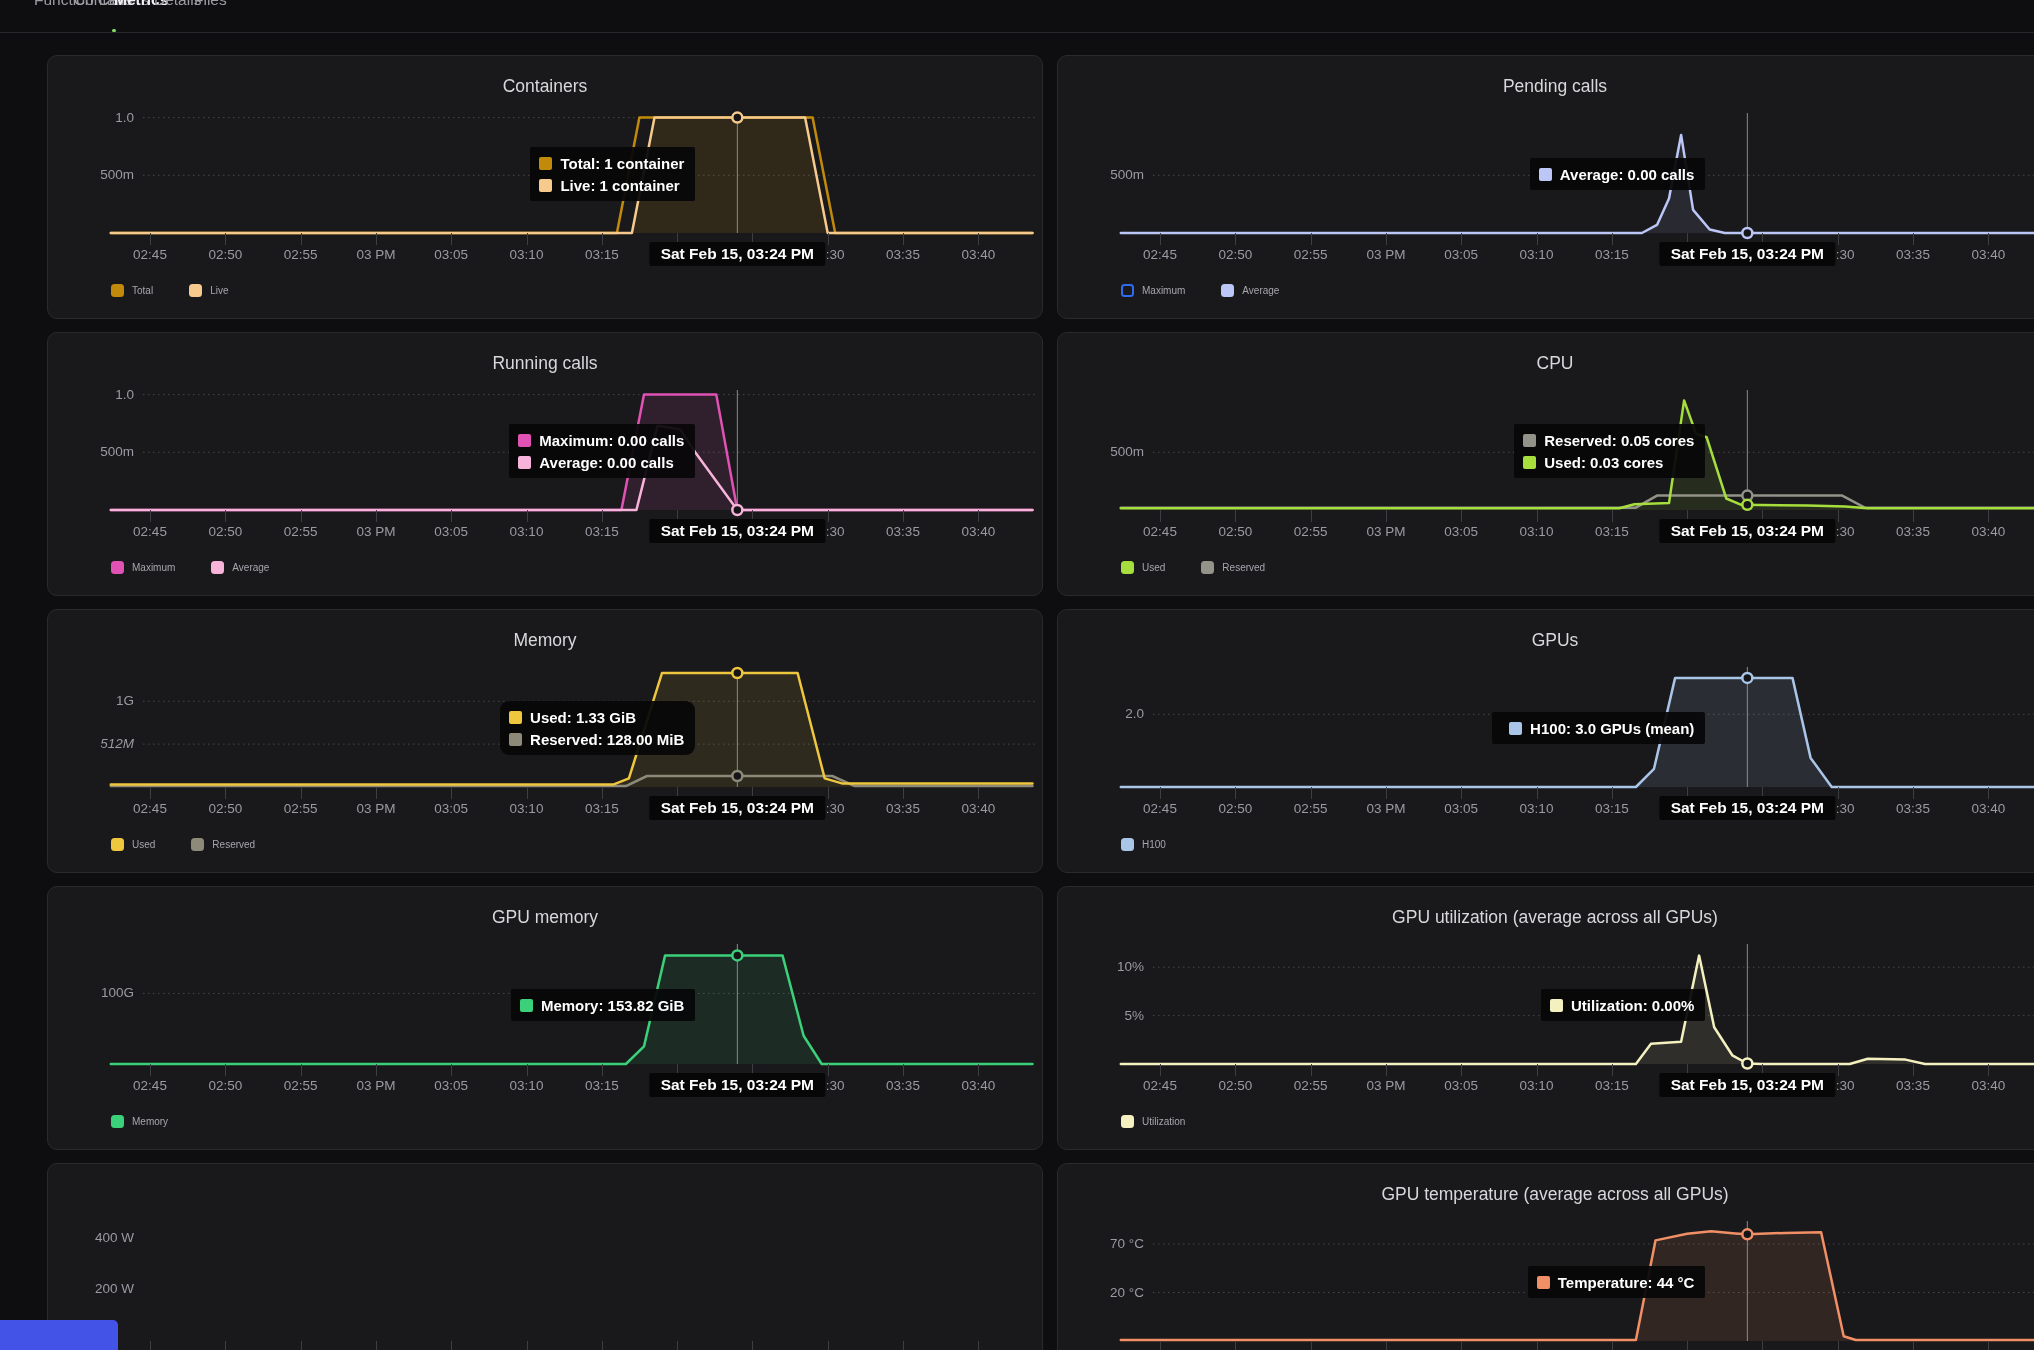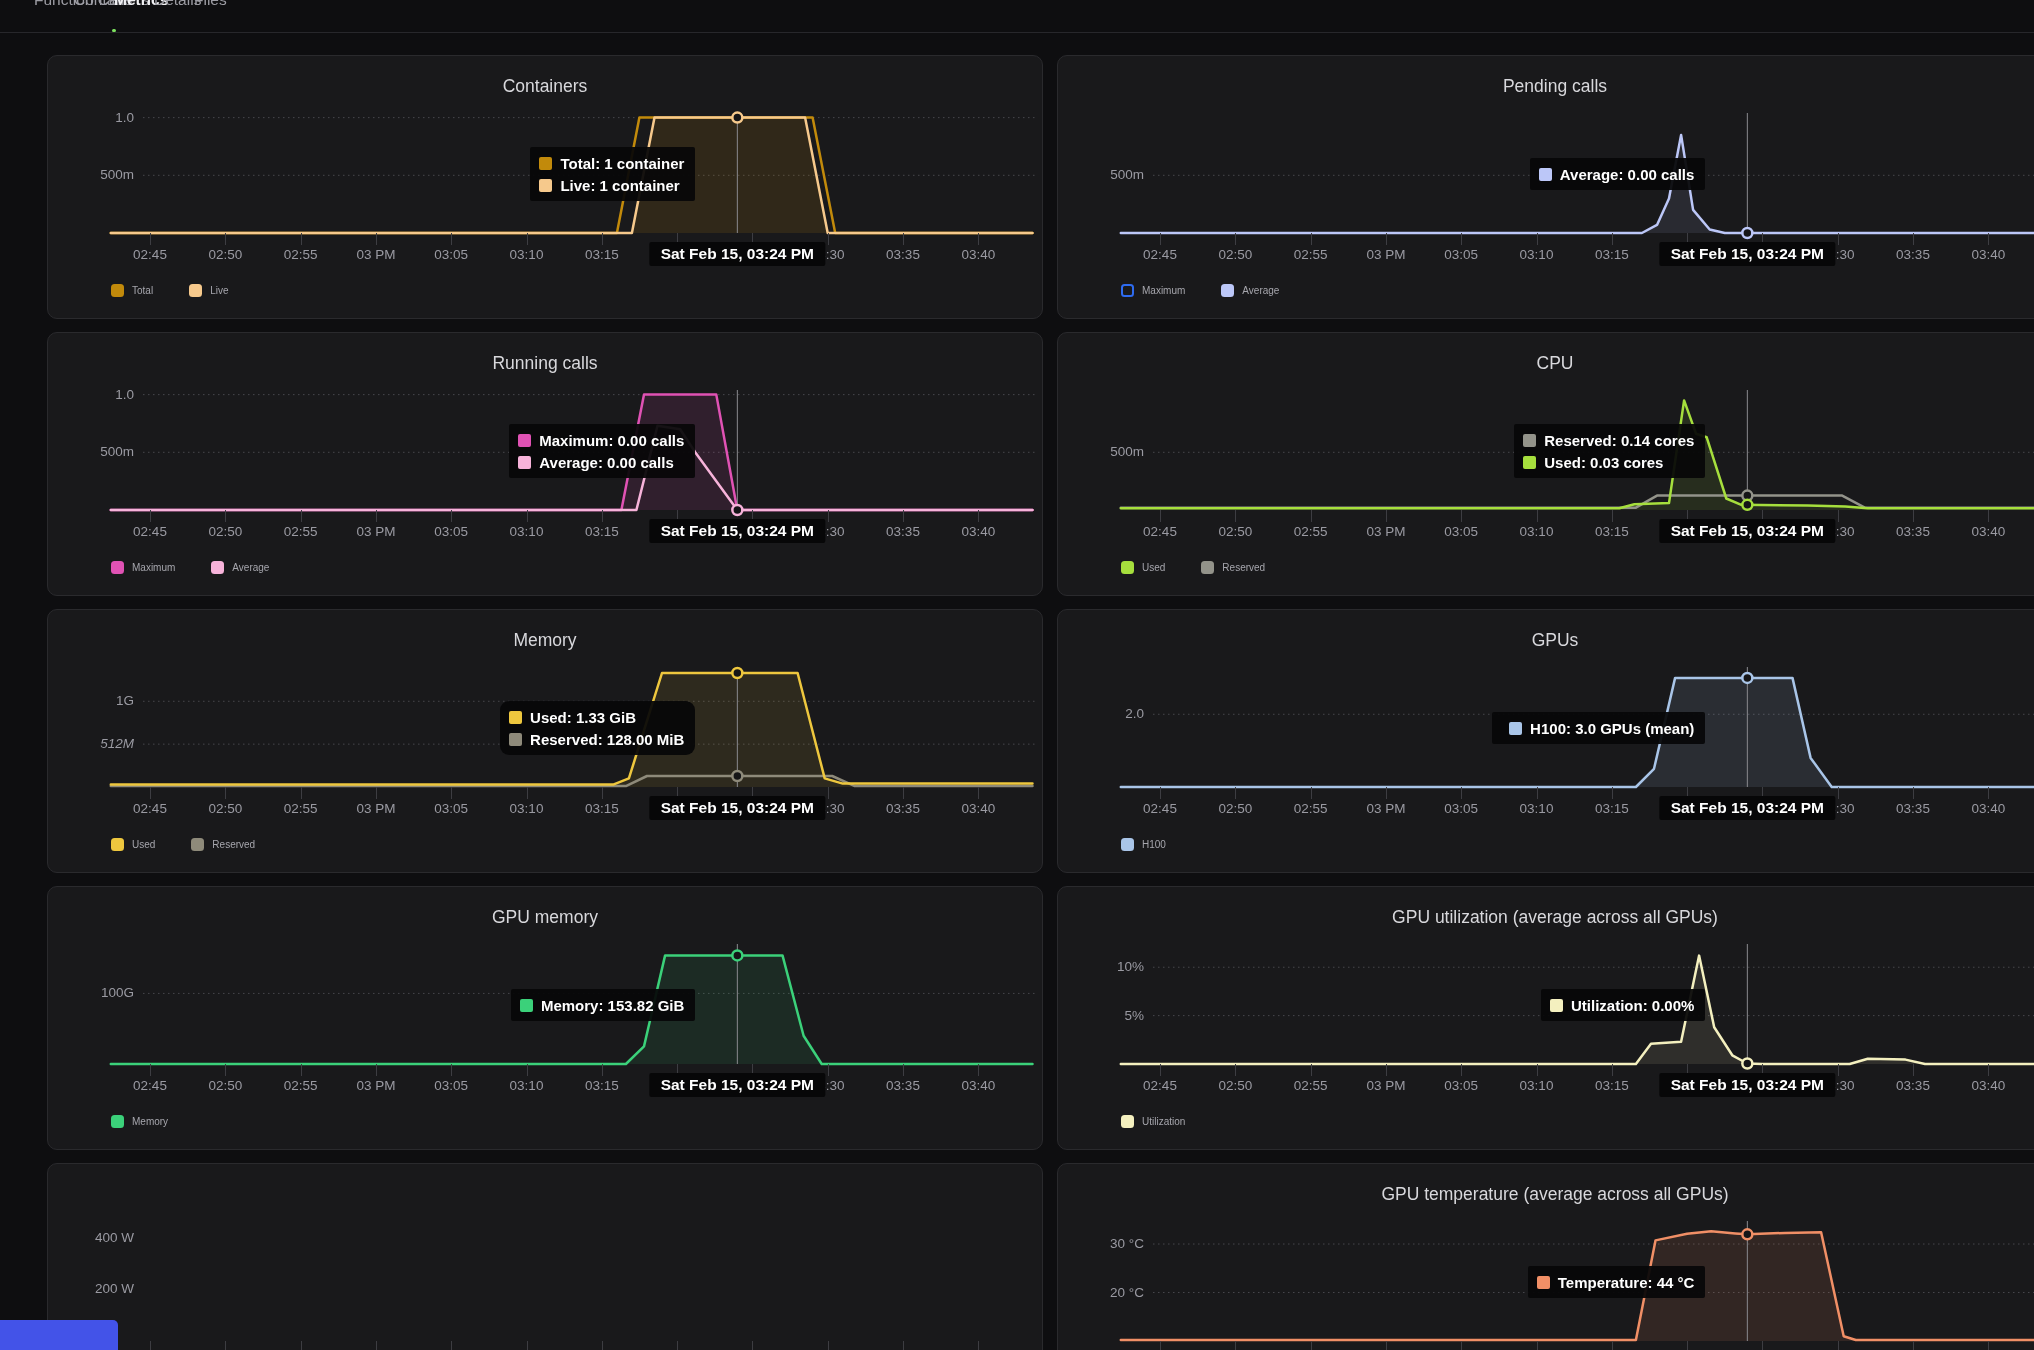--- a/index.html
+++ b/index.html
@@ -251,21 +251,21 @@
             <polygon points="63,120 62.8,118.3 561.3,118.3 576.4,114.2 611.0,113.1 626.1,10.4 638.1,43.8 648.7,47.3 668.3,108.5 683.3,114.8 749.6,115.4 787.2,116.5 809.8,118.3 984.5,118.3 985,120" fill="rgba(166,223,61,0.10)"></polygon>
             <polyline points="62.8,117.7 577.9,117.7 599.0,105.6 784.2,105.6 806.8,117.7 984.5,117.7" fill="none" stroke="#93938a" stroke-width="2.5" stroke-linejoin="round" stroke-linecap="round"></polyline>
             <polyline points="62.8,118.3 561.3,118.3 576.4,114.2 611.0,113.1 626.1,10.4 638.1,43.8 648.7,47.3 668.3,108.5 683.3,114.8 749.6,115.4 787.2,116.5 809.8,118.3 984.5,118.3" fill="none" stroke="#a6df3d" stroke-width="2.5" stroke-linejoin="round" stroke-linecap="round"></polyline>
             <line x1="689.3399999999999" x2="689.3399999999999" y1="0" y2="120" stroke="#8b8b90" stroke-width="1"></line>
             <circle cx="689.3399999999999" cy="105.57692307692308" r="5" fill="#151517" stroke="#93938a" stroke-width="2.5"></circle>
             <circle cx="689.3399999999999" cy="114.8076923076923" r="5" fill="#151517" stroke="#a6df3d" stroke-width="2.5"></circle>
           </svg>
           <div class="tooltip" style="right: 346.66px; top: 34px;">
             <div class="trow">
               <span class="sw" style="background: rgb(147, 147, 138);"></span>
-              <span class="tx">Reserved: 0.14 cores</span>
+              <span class="tx">Reserved: 0.05 cores</span>
             </div>
             <div class="trow">
               <span class="sw" style="background: rgb(166, 223, 61);"></span>
               <span class="tx">Used: 0.03 cores</span>
             </div>
           </div>
         </div>
         <div class="ylab" style="top: 111.308px;">500m</div>
         <div class="tickmark" style="left: 102px;"></div>
         <div class="xlab" style="left: 102px;">02:45</div>
@@ -544,21 +544,21 @@
             <line x1="689.3399999999999" x2="689.3399999999999" y1="0" y2="120" stroke="#8b8b90" stroke-width="1"></line>
             <circle cx="689.3399999999999" cy="13.33333333333334" r="5" fill="#151517" stroke="#f18f66" stroke-width="2.5"></circle>
           </svg>
           <div class="tooltip" style="right: 346.66px; top: 45px;">
             <div class="trow">
               <span class="sw" style="background: rgb(241, 143, 102);"></span>
               <span class="tx">Temperature: 44 °C</span>
             </div>
           </div>
         </div>
-        <div class="ylab" style="top: 72.0303px;">30 °C</div>
+        <div class="ylab" style="top: 72.0303px;">70 °C</div>
         <div class="ylab" style="top: 120.515px;">20 °C</div>
         <div class="tickmark" style="left: 102px;"></div>
         <div class="tickmark" style="left: 177.3px;"></div>
         <div class="tickmark" style="left: 252.6px;"></div>
         <div class="tickmark" style="left: 327.9px;"></div>
         <div class="tickmark" style="left: 403.2px;"></div>
         <div class="tickmark" style="left: 478.5px;"></div>
         <div class="tickmark" style="left: 553.8px;"></div>
         <div class="tickmark" style="left: 629.1px;"></div>
         <div class="tickmark" style="left: 704.4px;"></div>

